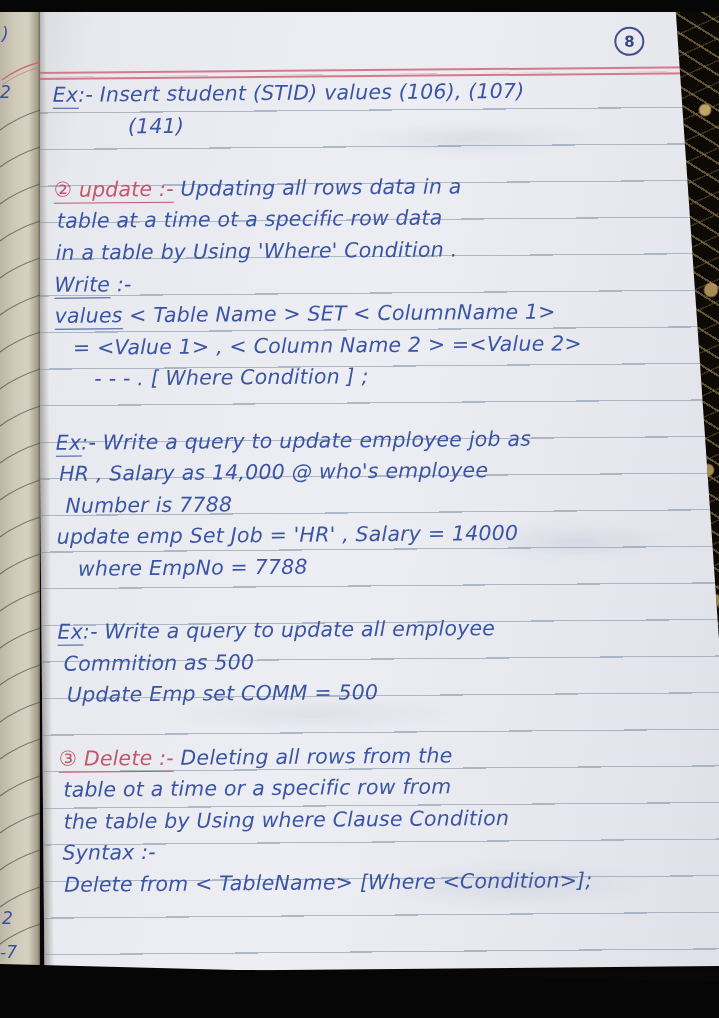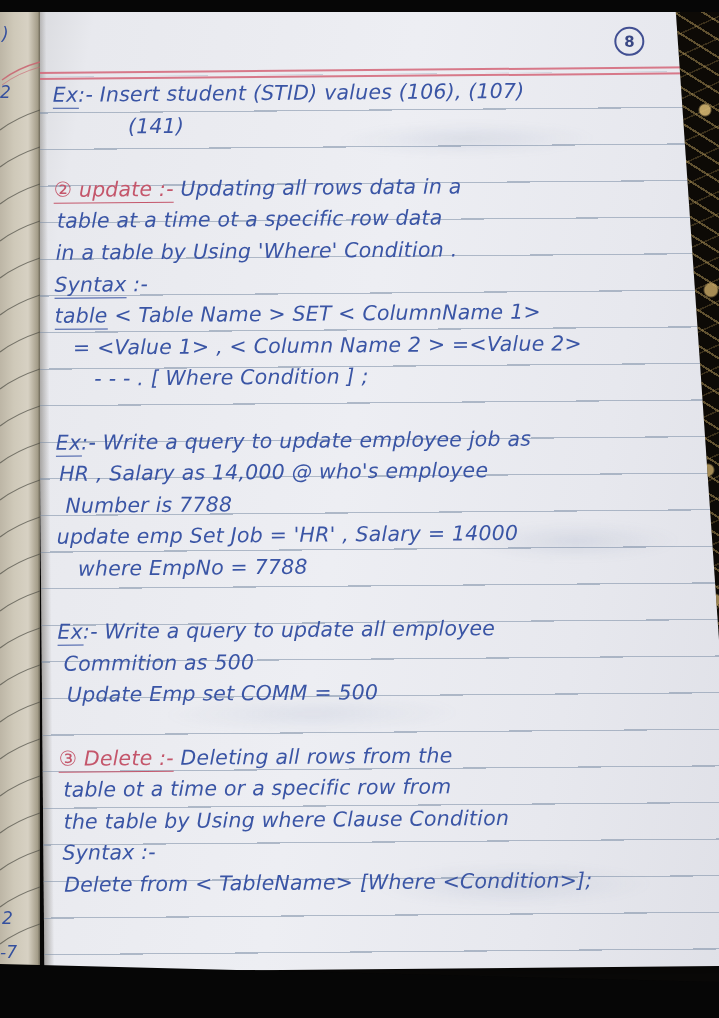--- a/index.html
+++ b/index.html
@@ -86,22 +86,22 @@
       <span>8</span>
     </div>
 
     <div class="content" id="lines">
         <div class="row" style="top: 0px; padding-left: 0px;"><span class="seg blue u">Ex</span><span class="seg blue">:- Insert student (STID) values (106), (107)</span></div>
         <div class="row" style="top: 31.6px; padding-left: 75px;"><span class="seg blue">(141)</span></div>
         <div class="row" style="top: 63.2px;"></div>
         <div class="row" style="top: 94.8px; padding-left: 0px;"><span class="seg red u">② update :-</span><span class="seg blue"> Updating all rows data in a</span></div>
         <div class="row" style="top: 126.4px; padding-left: 3px;"><span class="seg blue">table at a time ot a specific row data</span></div>
         <div class="row" style="top: 158px; padding-left: 1.5px;"><span class="seg blue">in a table by Using 'Where' Condition .</span></div>
-        <div class="row" style="top: 189.6px; padding-left: 0px;"><span class="seg blue u">Syntax</span><span class="seg blue"> :-</span></div>
-        <div class="row" style="top: 221.2px; padding-left: 0px;"><span class="seg blue u">table</span><span class="seg blue"> &lt; Table Name &gt; SET &lt; ColumnName 1&gt;</span></div>
+        <div class="row" style="top: 189.6px; padding-left: 0px;"><span class="seg blue u">Write</span><span class="seg blue"> :-</span></div>
+        <div class="row" style="top: 221.2px; padding-left: 0px;"><span class="seg blue u">values</span><span class="seg blue"> &lt; Table Name &gt; SET &lt; ColumnName 1&gt;</span></div>
         <div class="row" style="top: 252.8px; padding-left: 18px;"><span class="seg blue">= &lt;Value 1&gt; , &lt; Column Name 2 &gt; =&lt;Value 2&gt;</span></div>
         <div class="row" style="top: 284.4px; padding-left: 39px;"><span class="seg blue">- - - .  [ Where Condition ] ;</span></div>
         <div class="row" style="top: 316px;"></div>
         <div class="row" style="top: 347.6px; padding-left: 0px;"><span class="seg blue u">Ex</span><span class="seg blue">:- Write a query to update employee job as</span></div>
         <div class="row" style="top: 379.2px; padding-left: 3px;"><span class="seg blue">HR , Salary as 14,000 @ who's employee</span></div>
         <div class="row" style="top: 410.8px; padding-left: 9px;"><span class="seg blue">Number is 7788</span></div>
         <div class="row" style="top: 442.4px; padding-left: 0px;"><span class="seg blue">update emp Set Job = 'HR' , Salary = 14000</span></div>
         <div class="row" style="top: 474px; padding-left: 21px;"><span class="seg blue">where EmpNo = 7788</span></div>
         <div class="row" style="top: 505.6px;"></div>
         <div class="row" style="top: 537.2px; padding-left: 0px;"><span class="seg blue u">Ex</span><span class="seg blue">:- Write a query to update all employee</span></div>

